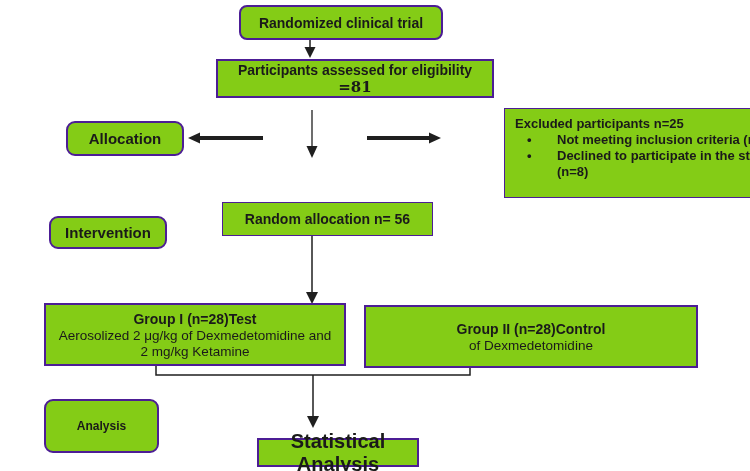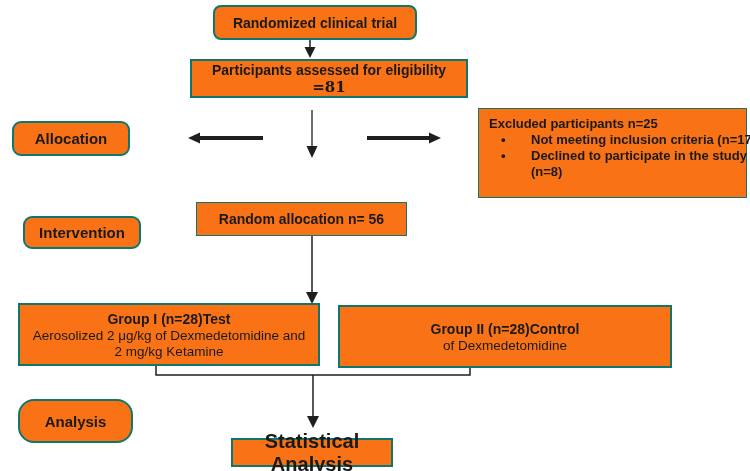--- a/index.html
+++ b/index.html
@@ -1,29 +1,29 @@
 <!DOCTYPE html>
 <html><head>
 <meta charset="utf-8">
 <style>
   html,body{margin:0;padding:0;background:#fff;}
   .stage{position:relative;width:750px;height:471px;background:#ffffff;
          font-family:"Liberation Sans",sans-serif;color:#1a1a1a;overflow:hidden;}
-  .box{position:absolute;background:#f97316;border:2px solid #0f766e;
+  .box{position:absolute;background:#84cc16;border:2px solid #4c1d95;
        display:flex;flex-direction:column;align-items:center;justify-content:center;
-       text-align:center;box-sizing:border-box;}
+       text-align:center;box-sizing:border-box;margin-left:26px;}
   .rounded{border-radius:9px;}
   svg.overlay{position:absolute;left:0;top:0;width:750px;height:471px;}
 
   .top-box{left:213px;top:5px;width:204px;height:35px;border-radius:8px;font-size:14px;font-weight:bold;}
   .elig-box{left:190px;top:59px;width:278px;height:39px;font-size:14px;font-weight:bold;line-height:17px;}
   .elig-n{font-family:"DejaVu Serif",serif;font-size:15px;font-weight:bold;}
-  .lbl-alloc{left:12px;top:121px;width:118px;height:35px;font-size:15px;font-weight:bold;}
+  .lbl-alloc{left:40px;top:121px;width:118px;height:35px;font-size:15px;font-weight:bold;}
   .lbl-interv{left:23px;top:216px;width:118px;height:33px;font-size:15px;font-weight:bold;}
-  .lbl-analysis{left:18px;top:399px;width:115px;height:44px;font-size:15px;font-weight:bold;border-radius:16px;}
+  .lbl-analysis{left:18px;top:399px;width:115px;height:54px;font-size:12px;font-weight:bold;}
   .excl-box{left:478px;top:108px;width:269px;height:90px;border-width:1.5px;
             align-items:flex-start;justify-content:flex-start;text-align:left;
             padding:7px 8px 0 10px;font-size:13px;font-weight:bold;line-height:16px;}
   .bullet-row{display:flex;margin-left:12px;}
   .bullet-dot{width:10px;flex:0 0 10px;}
   .bullet-text{margin-left:20px;width:250px;}
   .rand-box{left:196px;top:202px;width:211px;height:34px;border-width:1.5px;font-size:14px;font-weight:bold;}
   .grp1-box{left:18px;top:303px;width:302px;height:63px;font-size:13.5px;line-height:16px;}
   .grp2-box{left:338px;top:305px;width:334px;height:63px;font-size:13.5px;line-height:16px;}
   .grp-title{font-weight:bold;font-size:14px;line-height:18px;}

